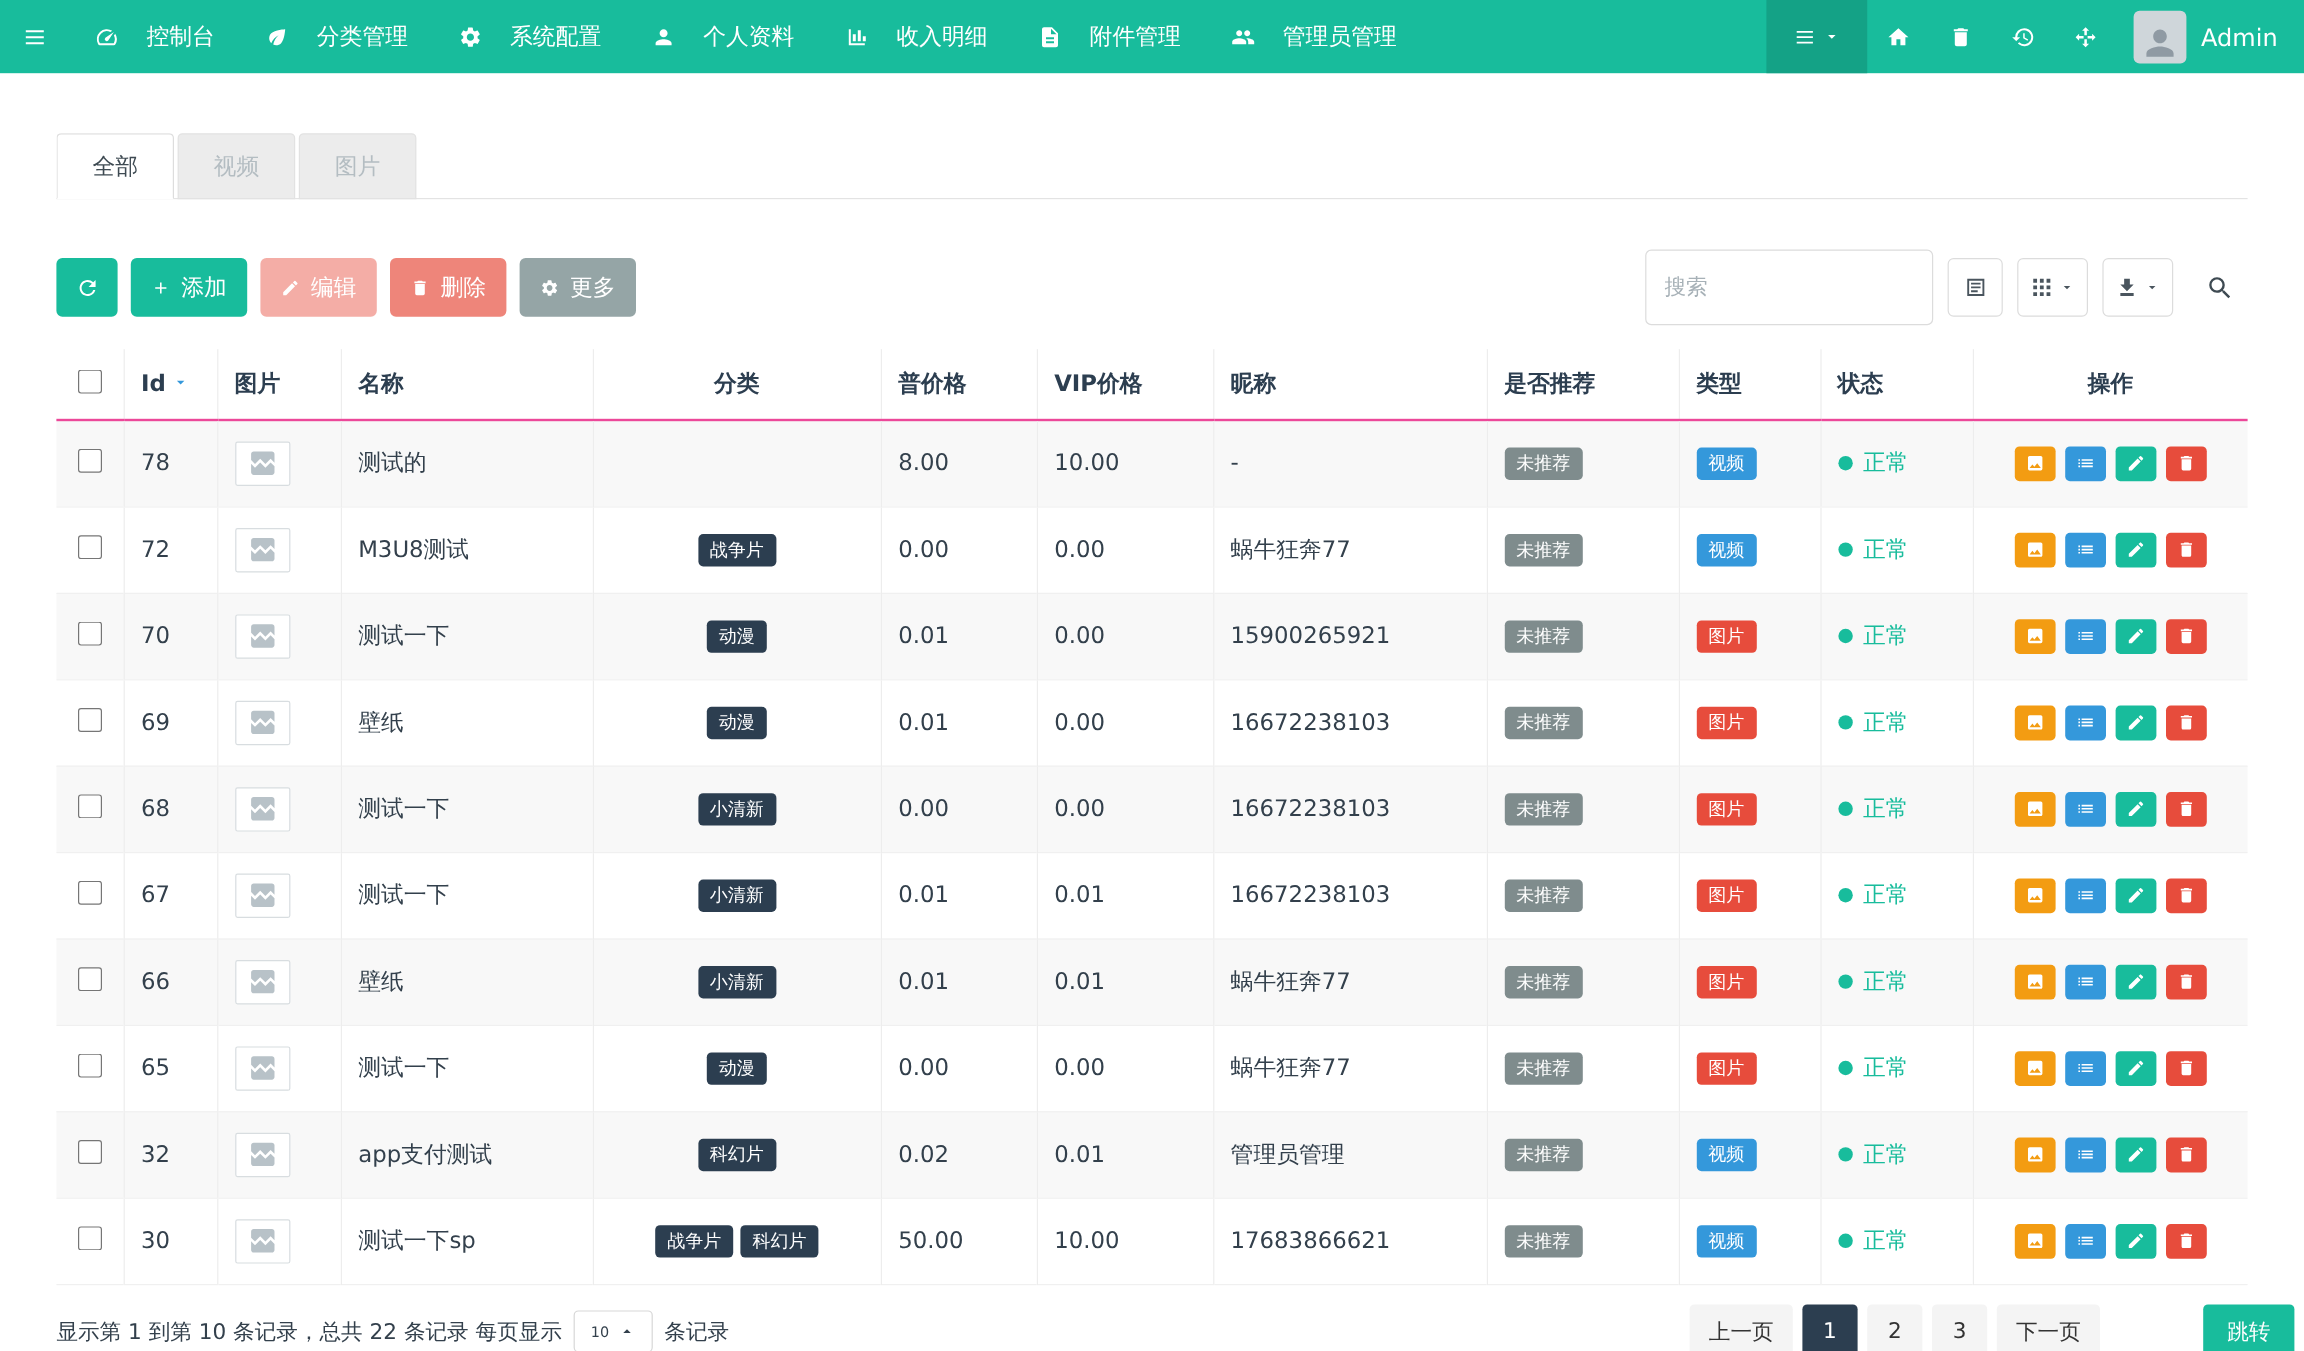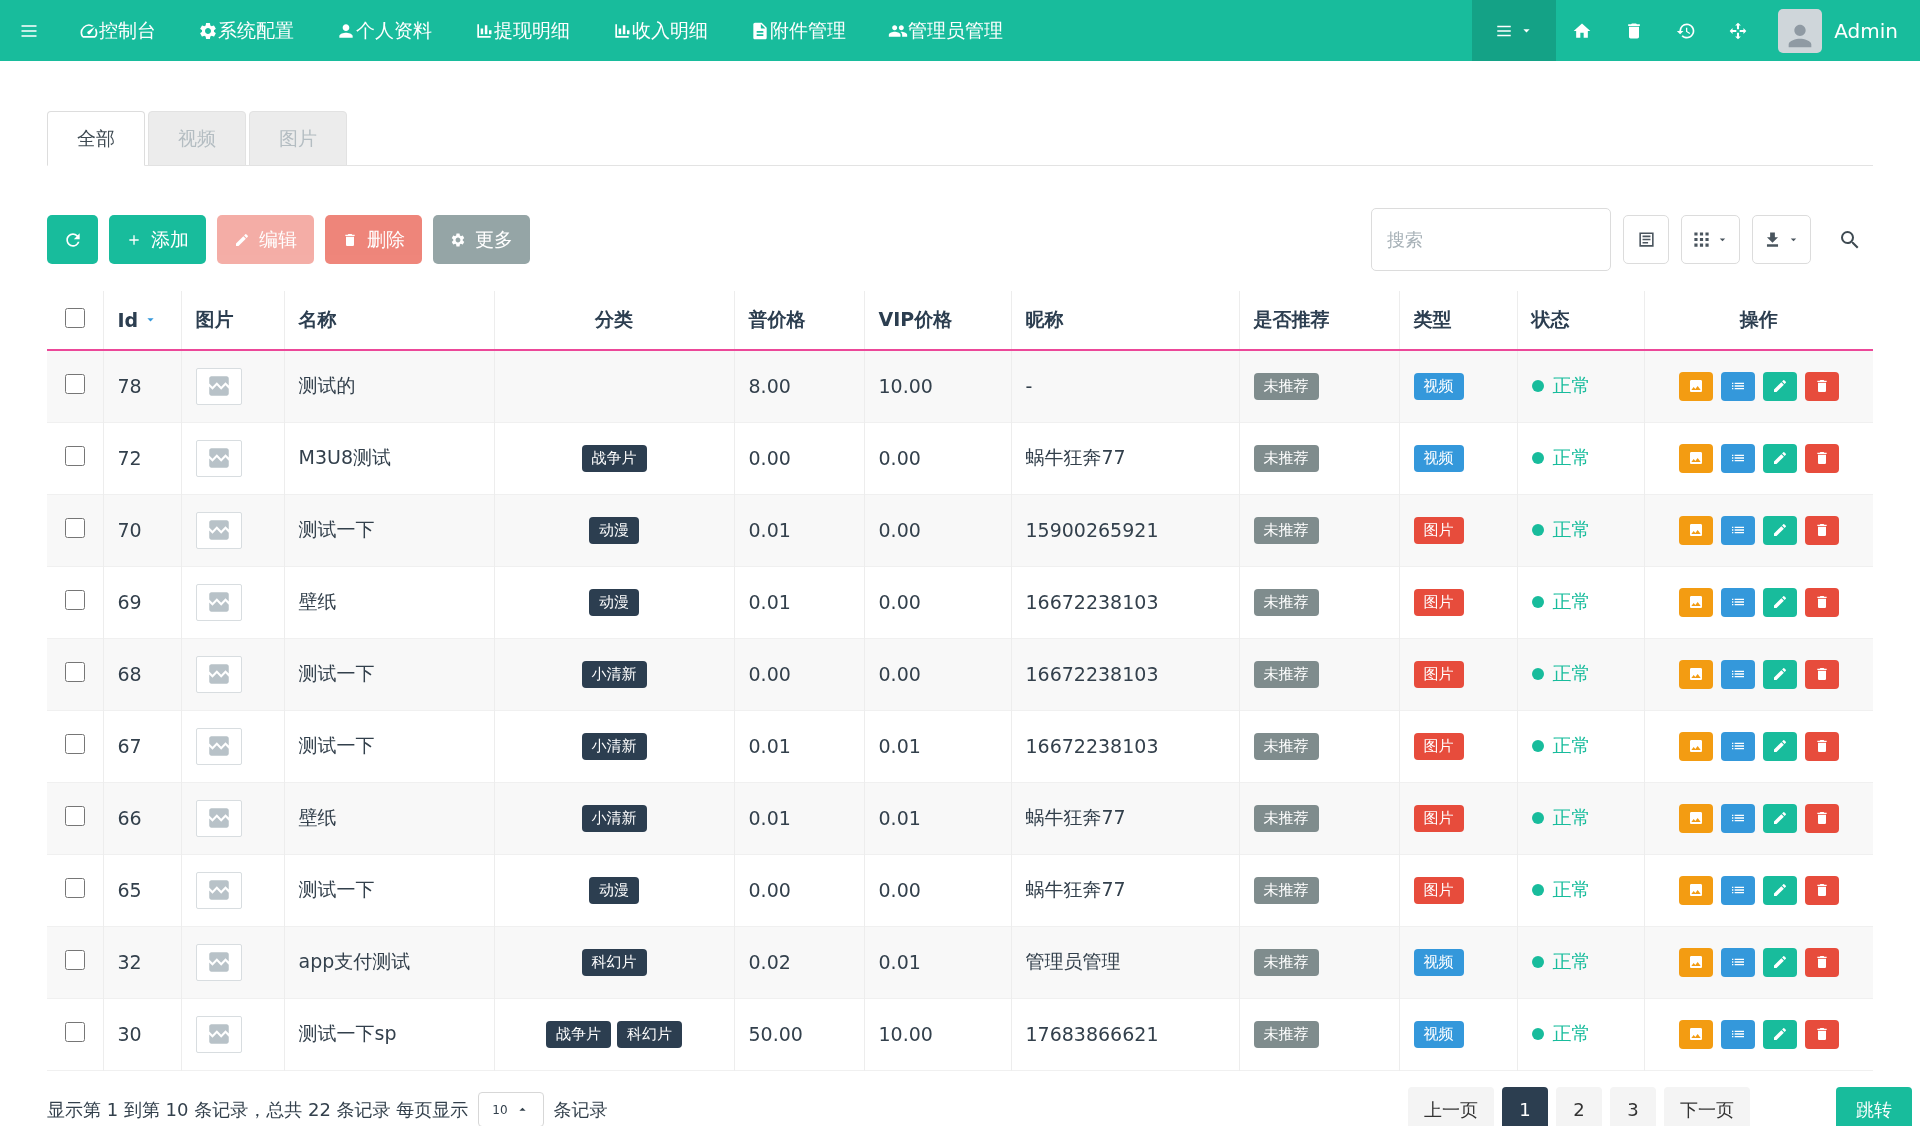--- a/index.html
+++ b/index.html
@@ -17,21 +17,21 @@
   
   .navbar {
     height:61px; background:#18bc9c; color:#fff;
     display:flex; align-items:stretch;
   }
   .nav-burger {
     width:58px; display:flex; align-items:center; justify-content:center; cursor:pointer;
   }
   .nav-menu { display:flex; align-items:stretch; }
   .nav-item {
-    display:flex; align-items:center; gap:0; padding:0 21px;
+    display:flex; align-items:center; gap:23px; padding:0 21px;
     font-size:19px; color:#fff; text-decoration:none; cursor:pointer; white-space:nowrap;
   }
   .nav-right { margin-left:auto; display:flex; align-items:center; }
   .nav-dd {
     height:61px; width:84px; background:#14a286; display:flex; align-items:center;
     justify-content:center; gap:6px; cursor:pointer;
   }
   .nav-icon-btn {
     width:52px; height:61px; display:flex; align-items:center; justify-content:center; cursor:pointer;
   }
@@ -222,35 +222,35 @@
   </div>
   <nav class="nav-menu">
       <a class="nav-item">
         <svg class="ic">
           <use href="#gauge-icon"></use>
         </svg>
         <span>控制台</span>
       </a>
       <a class="nav-item">
         <svg class="ic">
+          <use href="#leaf-icon"></use>
+        </svg>
+        <span>分类管理</span>
+      </a>
+      <a class="nav-item">
+        <svg class="ic">
           <use href="#gear-icon"></use>
         </svg>
         <span>系统配置</span>
       </a>
       <a class="nav-item">
         <svg class="ic">
           <use href="#user-icon"></use>
         </svg>
         <span>个人资料</span>
-      </a>
-      <a class="nav-item">
-        <svg class="ic">
-          <use href="#chart-icon"></use>
-        </svg>
-        <span>提现明细</span>
       </a>
       <a class="nav-item">
         <svg class="ic">
           <use href="#chart-icon"></use>
         </svg>
         <span>收入明细</span>
       </a>
       <a class="nav-item">
         <svg class="ic">
           <use href="#file-icon"></use>

